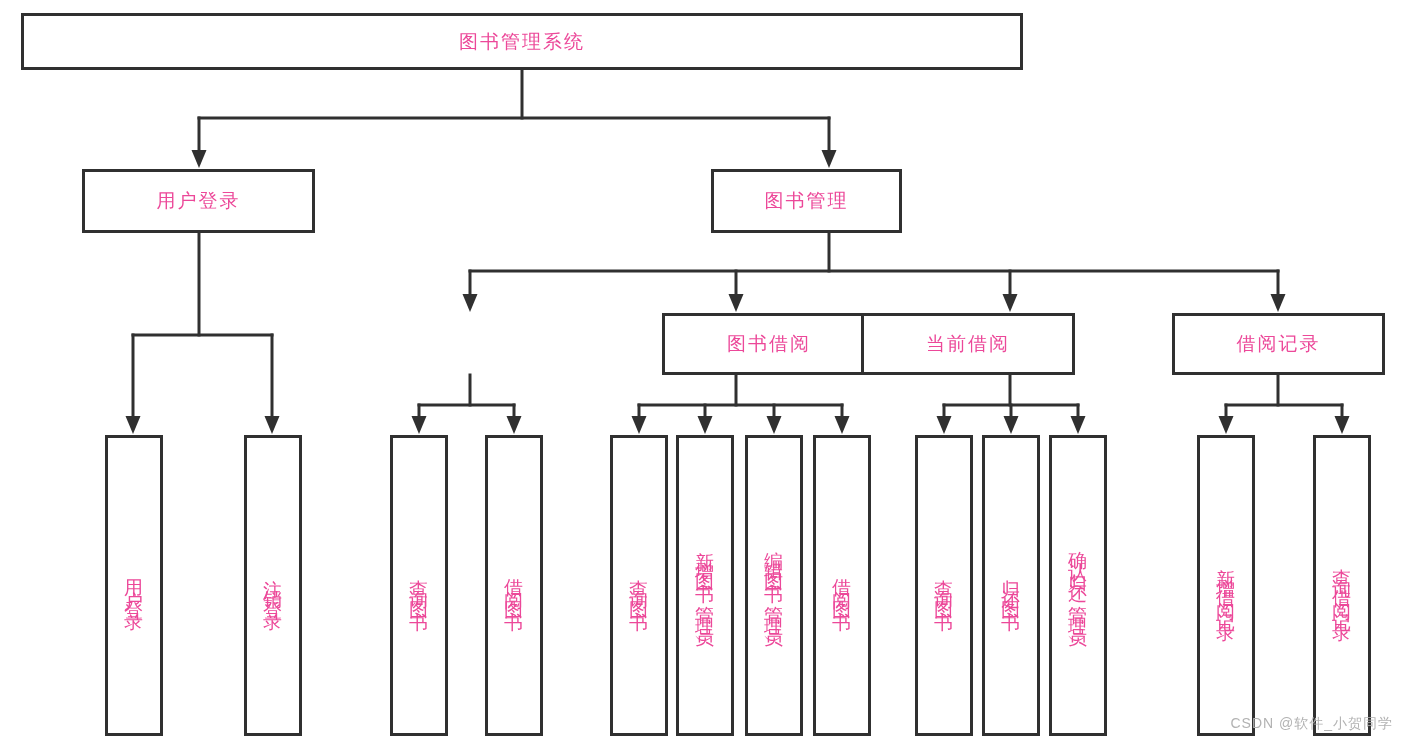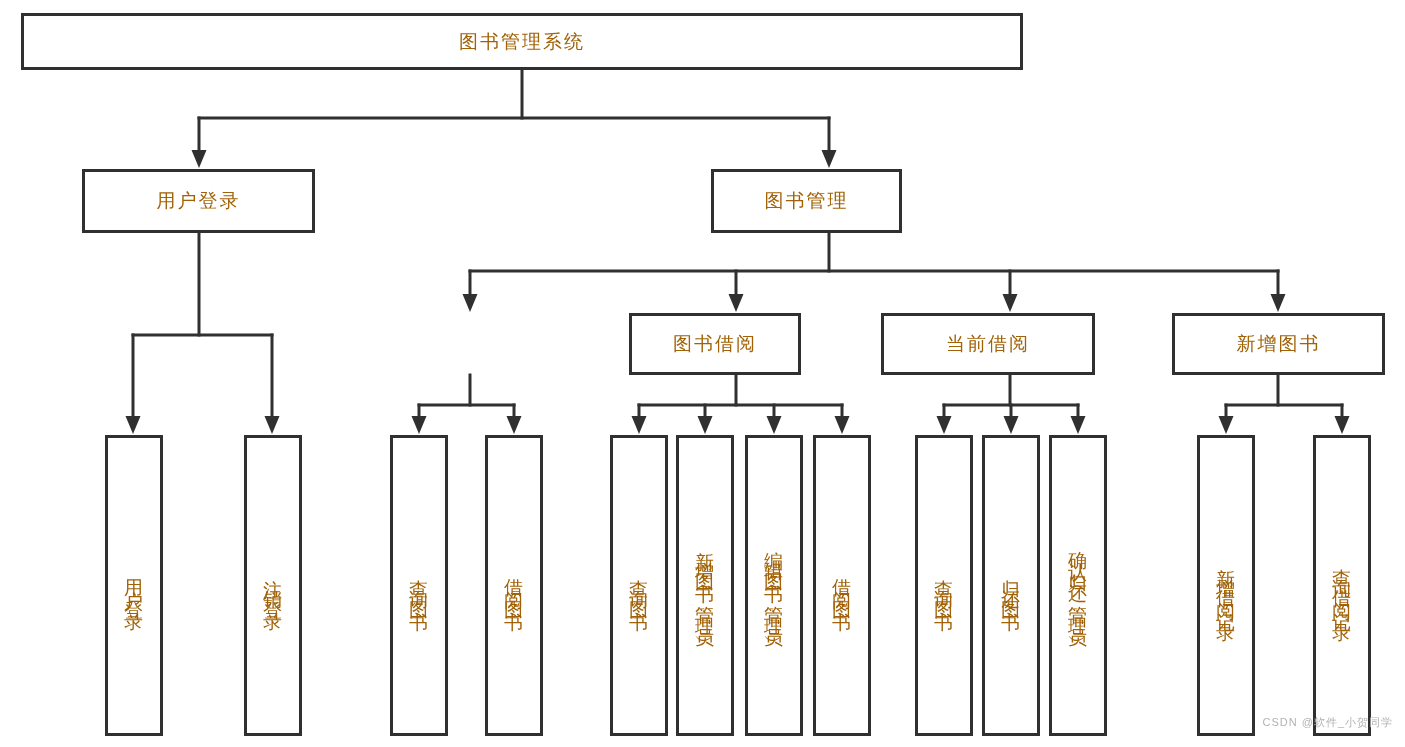--- a/index.html
+++ b/index.html
@@ -5,30 +5,30 @@
   html,body{margin:0;padding:0;background:#fff;}
   .stage{
     position:relative;width:1405px;height:747px;background:#ffffff;
     font-family:"Liberation Sans","DejaVu Sans",sans-serif;overflow:hidden;
   }
   .connectors{position:absolute;left:0;top:0;z-index:1;}
   .node{
     position:absolute;z-index:2;background:#ffffff;
     border:3px solid #303030;box-sizing:border-box;
     display:flex;align-items:center;justify-content:center;
-    color:#a16207;font-size:19px;
+    color:#ec4899;font-size:19px;
   }
   .node.h span{letter-spacing:2px;white-space:nowrap;}
   .node.v span{
     writing-mode:vertical-rl;text-orientation:mixed;
     letter-spacing:11px;line-height:1;white-space:nowrap;
   }
   .watermark{
     position:absolute;z-index:3;right:12px;top:715px;
-    font-size:11px;color:#b2b2b2;letter-spacing:1px;white-space:nowrap;
+    font-size:14px;color:#b2b2b2;letter-spacing:1px;white-space:nowrap;
   }
 </style>
 </head>
 <body>
 
 <div class="stage">
 
   <svg class="connectors" width="1405" height="747" viewBox="0 0 1405 747" fill="none" stroke="#303030" stroke-width="3" stroke-linecap="square">
 
     <path d="M522,70 L522,118"></path>
@@ -95,28 +95,28 @@
     <span>图书管理系统</span>
   </div>
 
   <div class="node h" style="left:82px;top:169px;width:233px;height:64px">
     <span>用户登录</span>
   </div>
   <div class="node h" style="left:711px;top:169px;width:191px;height:64px">
     <span>图书管理</span>
   </div>
 
-  <div class="node h" style="left:629px;top:313px;width:172px;height:62px">
+  <div class="node h" style="left:662px;top:313px;width:214px;height:62px">
     <span>图书借阅</span>
   </div>
-  <div class="node h" style="left:881px;top:313px;width:214px;height:62px">
+  <div class="node h" style="left:861px;top:313px;width:214px;height:62px">
     <span>当前借阅</span>
   </div>
   <div class="node h" style="left:1172px;top:313px;width:213px;height:62px">
-    <span>新增图书</span>
+    <span>借阅记录</span>
   </div>
 
   <div class="node v" style="left:105px;top:435px;width:58px;height:301px">
     <span>用户登录</span>
   </div>
   <div class="node v" style="left:244px;top:435px;width:58px;height:301px">
     <span>注销登录</span>
   </div>
 
   <div class="node v" style="left:390px;top:435px;width:58px;height:301px">

